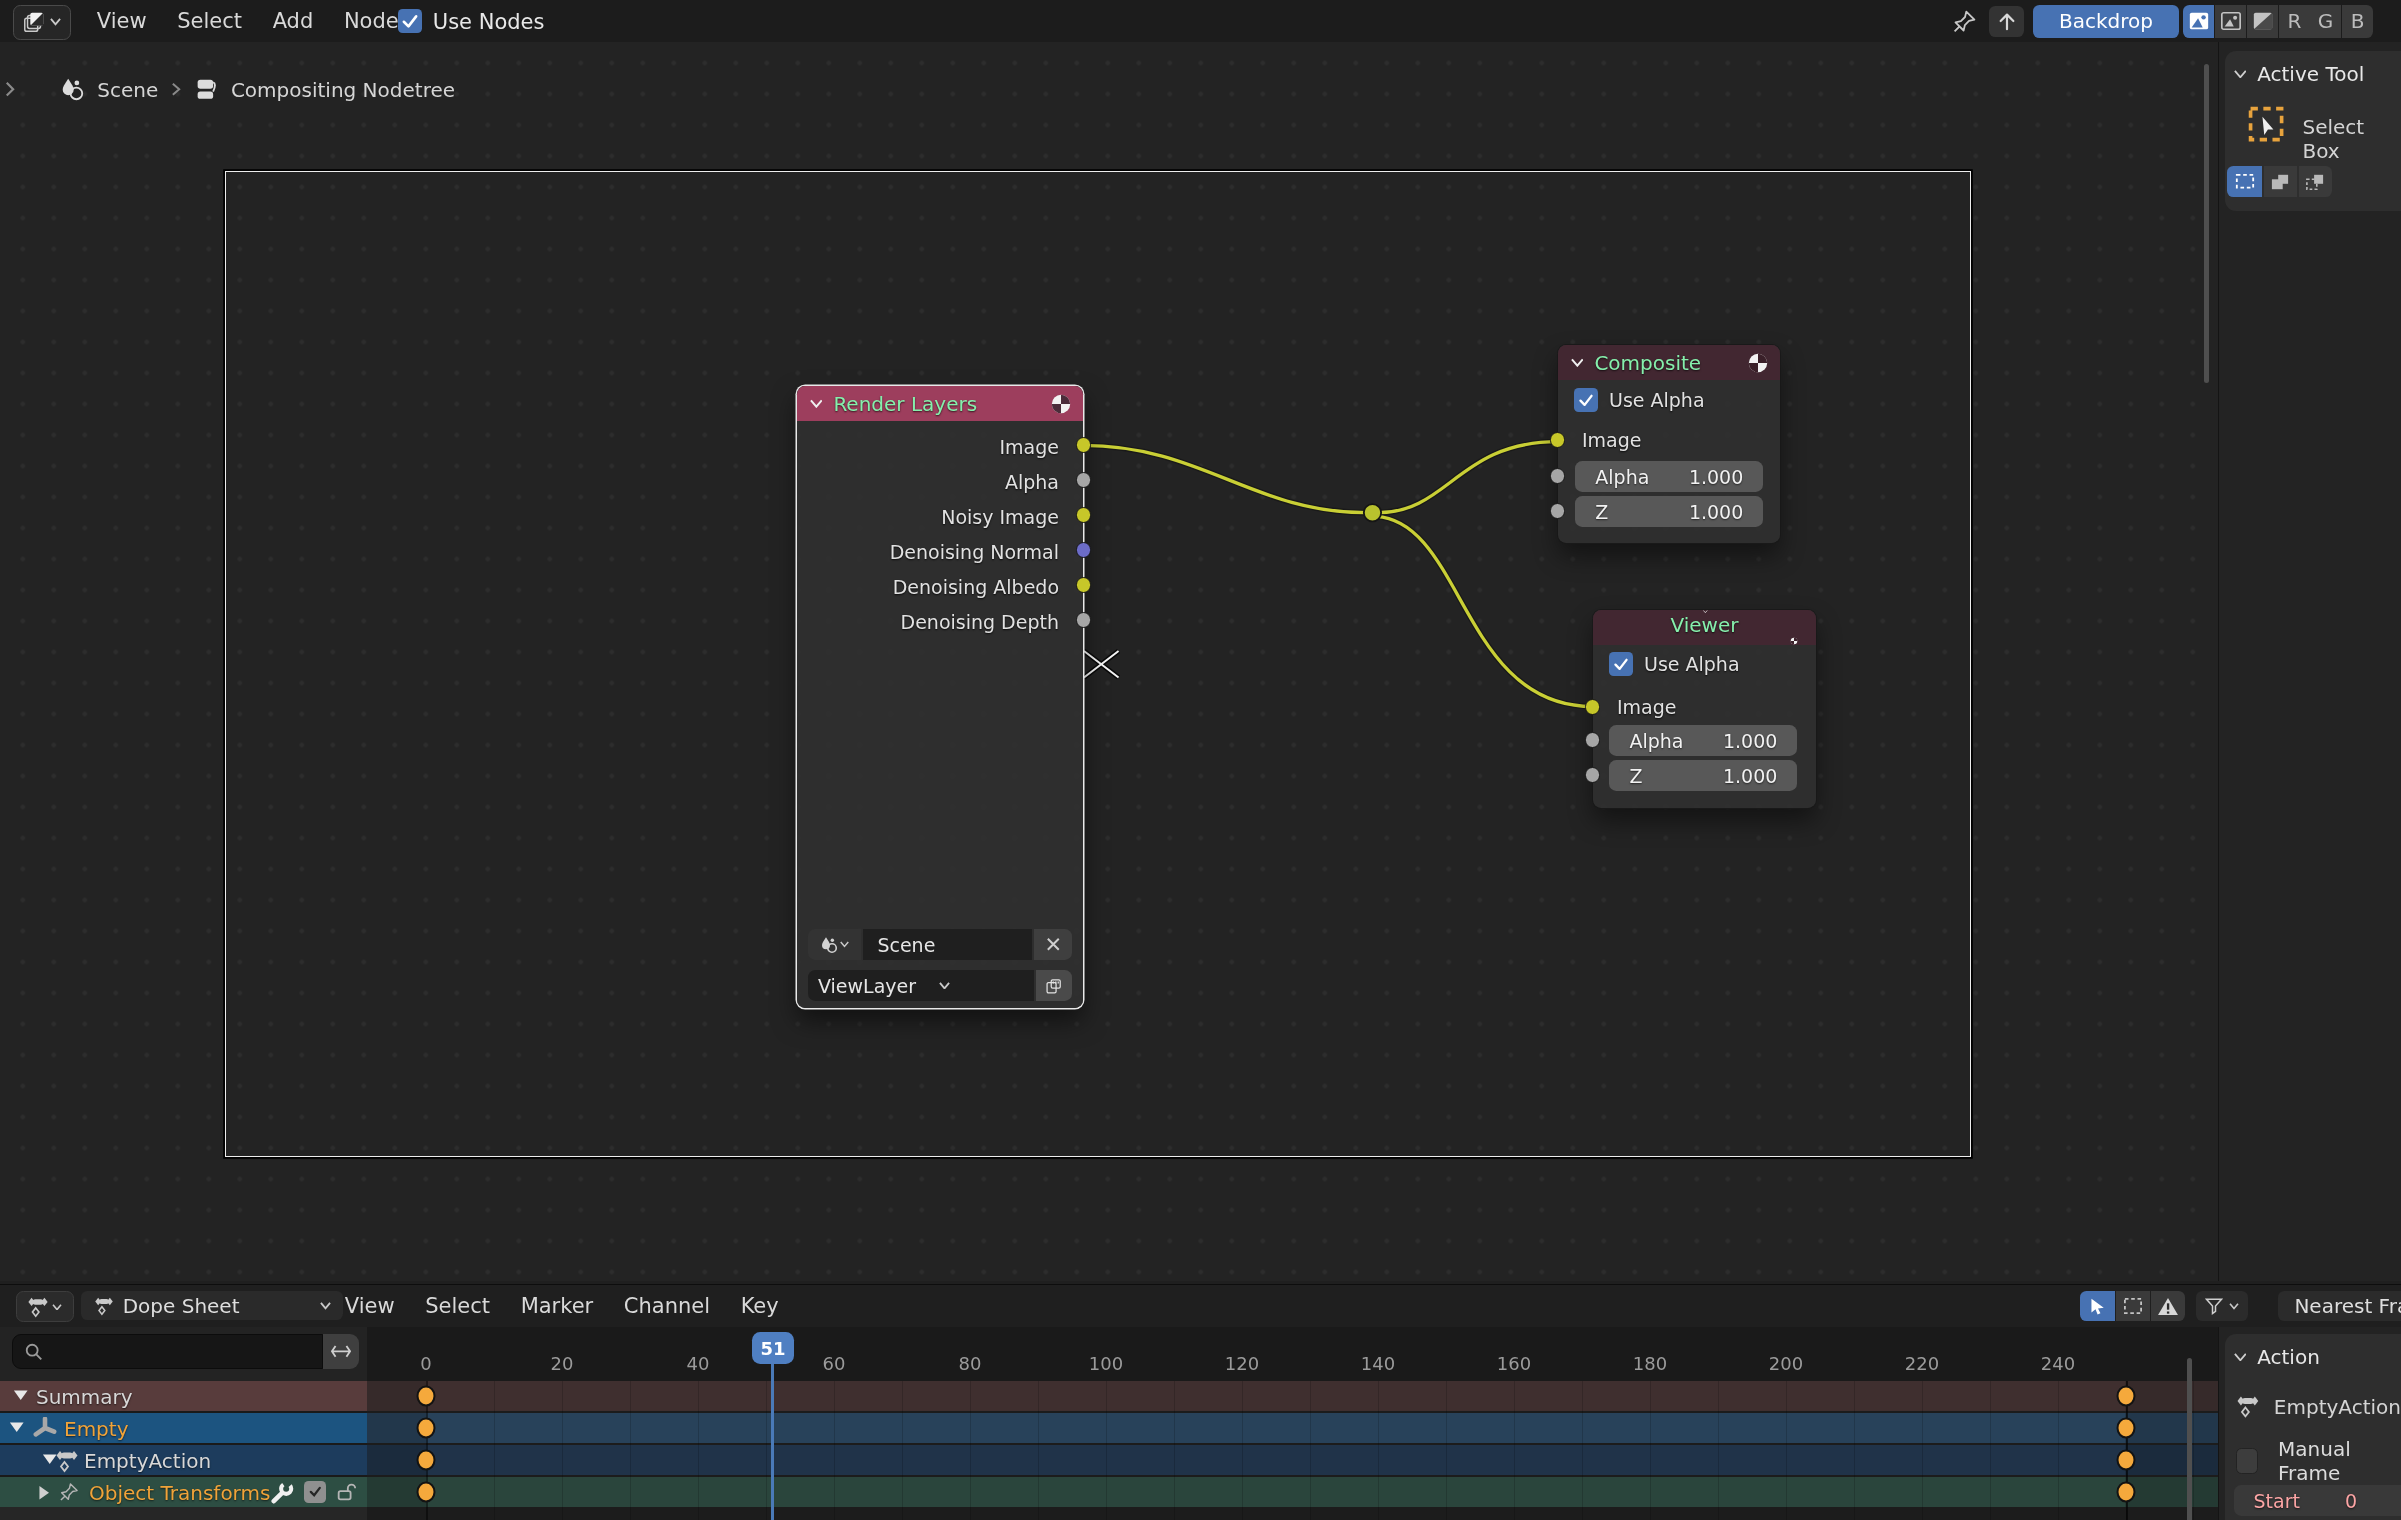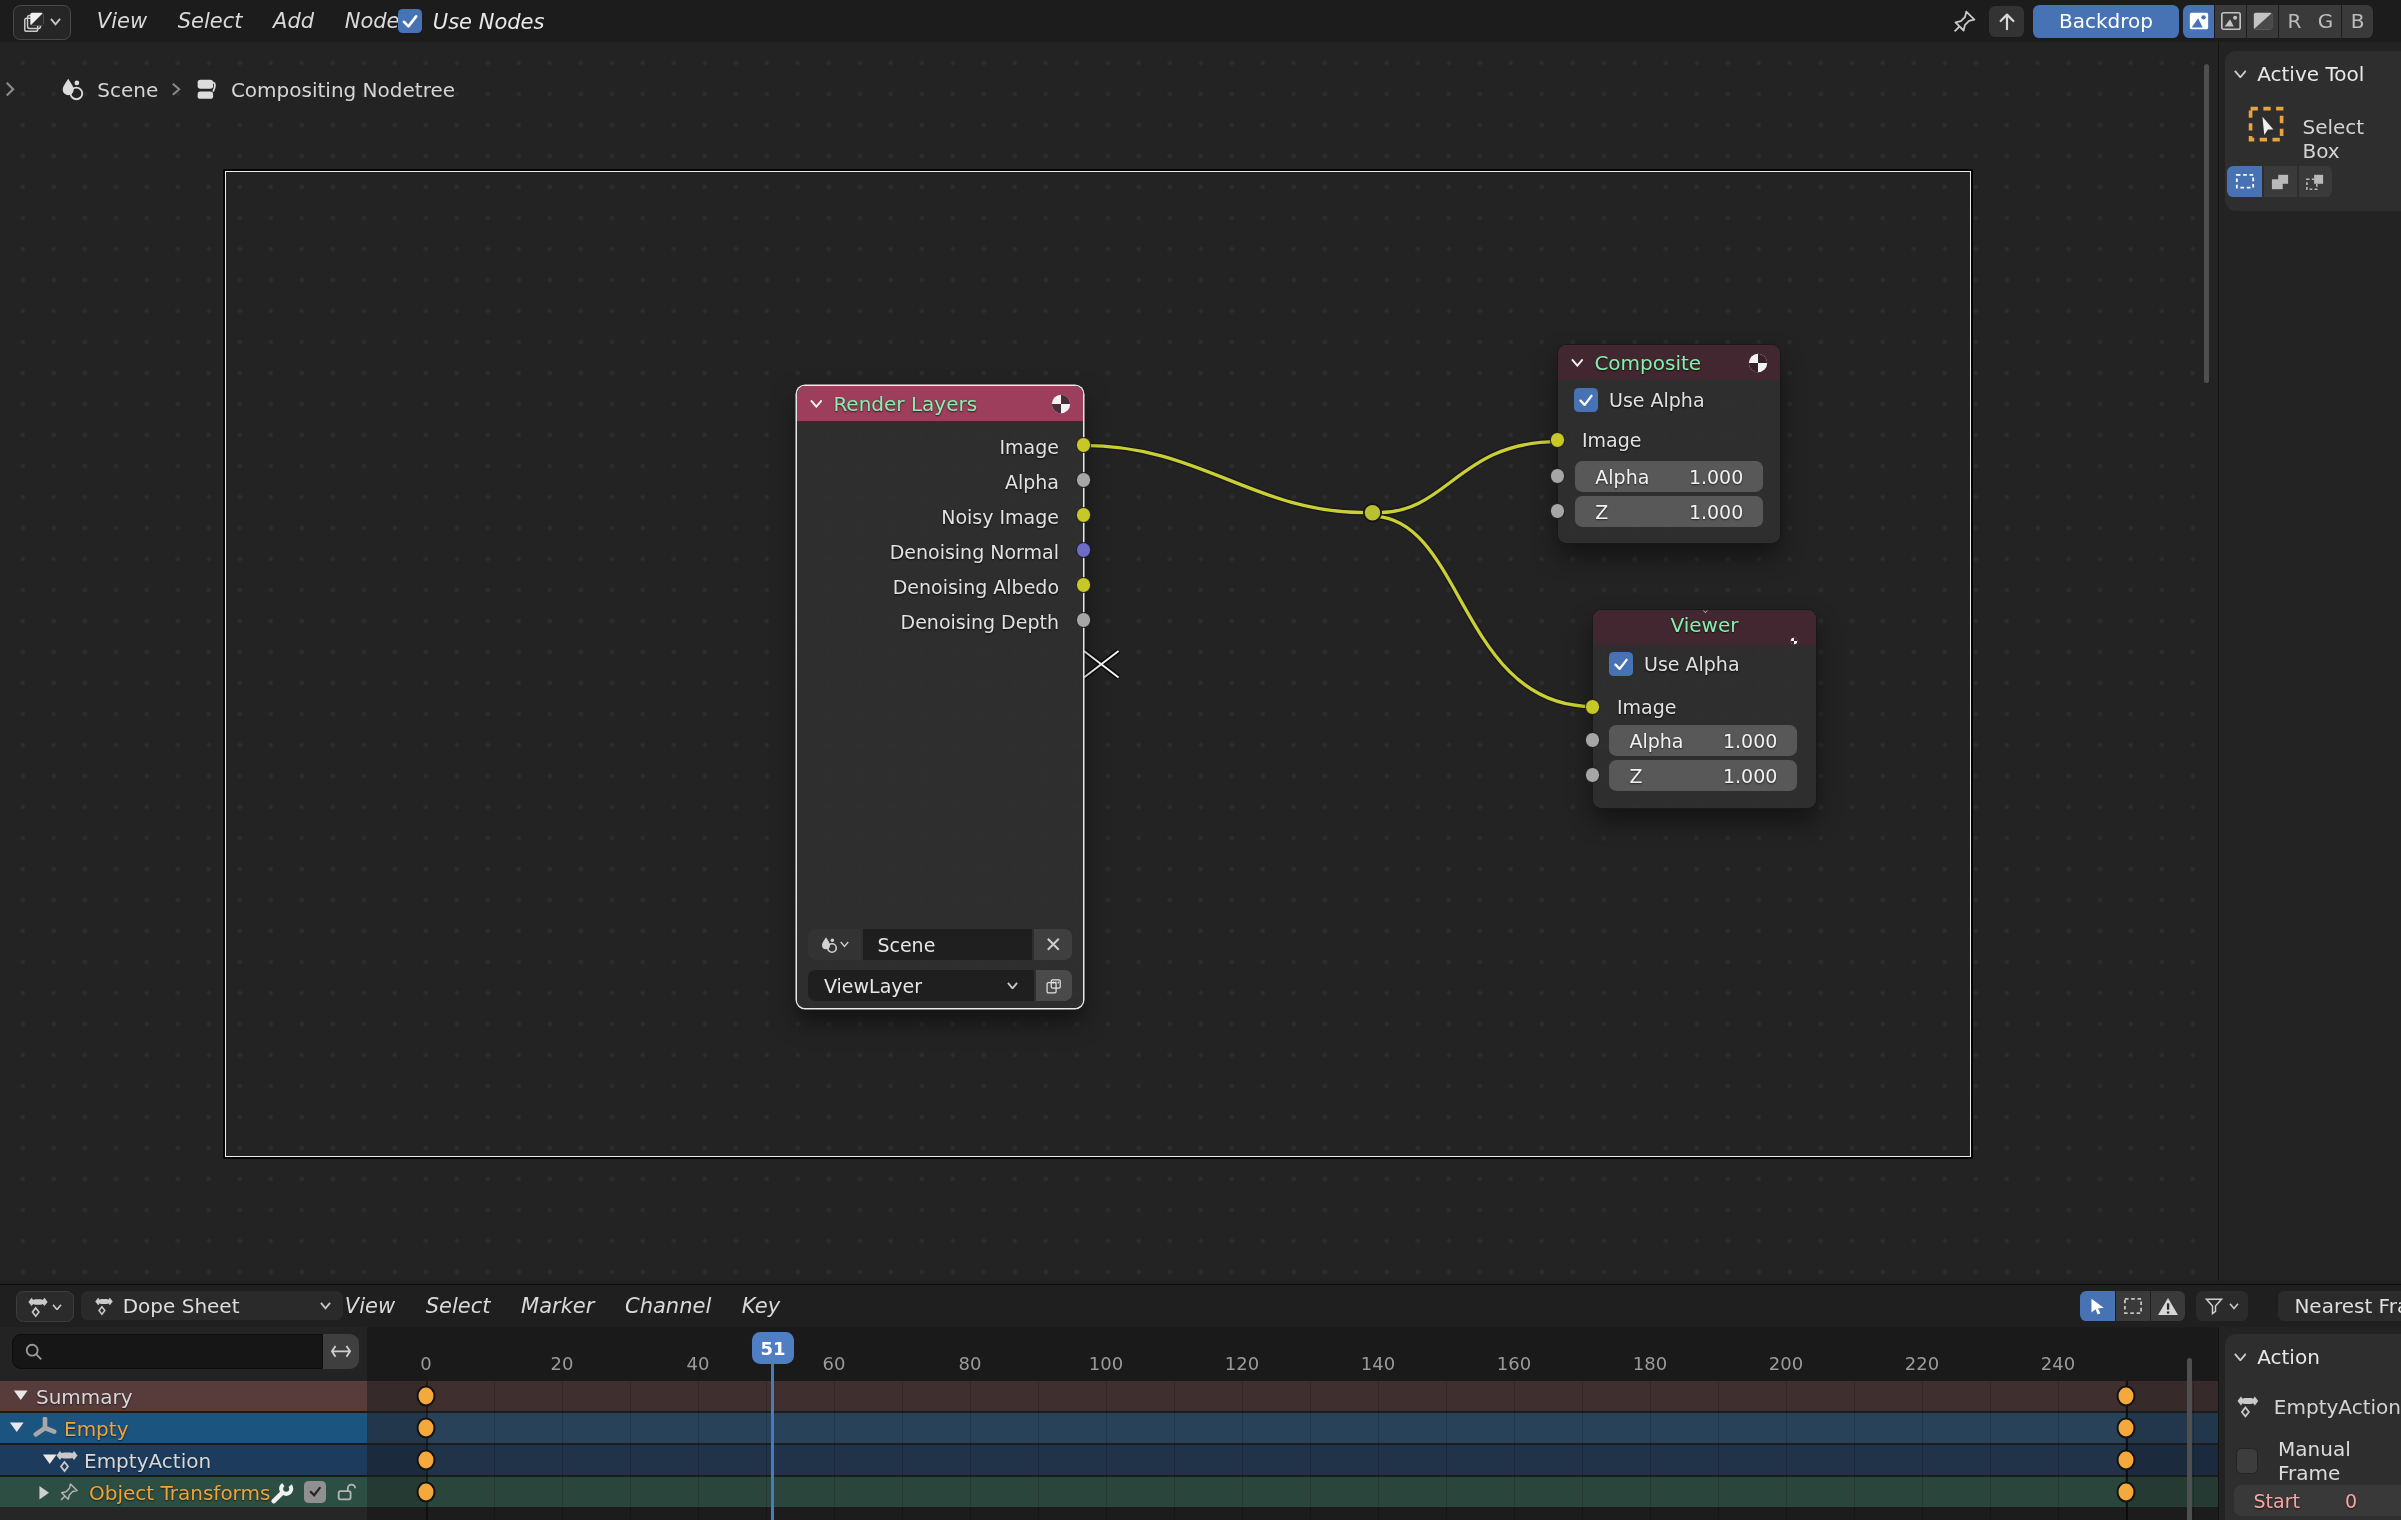--- a/index.html
+++ b/index.html
@@ -1,20 +1,20 @@
 <!DOCTYPE html>
 <html style="font-size:14.6px"><head>
 <meta charset="utf-8">
 <style>
   html,body{margin:0;padding:0;background:#111;}
   .screen{position:relative;width:2401px;height:1520px;overflow:hidden;background:#1f1f1f;
           font-family:"DejaVu Sans",sans-serif;color:#d8d8d8;-webkit-font-smoothing:antialiased;}
   .abs{position:absolute;}
   .row{display:flex;align-items:center;}
-  .menu-item{font-size:21px;color:#d9d9d9;padding:3.6px 1.8px;cursor:default;font-style:italic;}
+  .menu-item{font-size:21px;color:#d9d9d9;padding:3.6px 1.8px;cursor:default;}
   .txt-shadow{text-shadow:0 0.9px 1.8px rgba(0,0,0,.7);}
   
   .top-header{left:0;top:0;width:2401px;height:42px;background:#1c1c1c;border-bottom:0.9px solid #0e0e0e;}
   .icon-btn{background:#262626;border:0.9px solid #4a4a4a;border-radius:7.3px;display:flex;align-items:center;justify-content:center;gap:3.6px;}
   .blue-btn{background:#4772b3;color:#fff;border-radius:6.4px;display:flex;align-items:center;justify-content:center;font-size:20px;}
   .seg-btn{background:#3a3a3a;display:flex;align-items:center;justify-content:center;color:#bcbcbc;font-size:20px;}
   .checkbox{background:#4772b3;border-radius:4.6px;display:flex;align-items:center;justify-content:center;}
   .checkbox-off{background:#3d3d3d;border:0.9px solid #232323;border-radius:5.5px;}
   
   .editor{left:0;top:42px;width:2218px;height:1239px;background-color:#232323;
@@ -202,21 +202,21 @@
         </div>
         <div class="field" style="flex:1;height:100%;padding-left:14.6px;">Scene</div>
         <div class="row" style="background:#3f3f3f;width:38px;height:100%;border-radius:0 7.3px 7.3px 0;justify-content:center;">
           <svg width="14.6" height="14.6" viewBox="0 0 16 16">
               <path d="M2 2 L14 14 M14 2 L2 14" stroke="#cfcfcf" stroke-width="2.2"></path>
             </svg>
         </div>
       </div>
 
       <div class="abs row" style="left:11px;top:584px;width:264px;height:31px;gap:1.8px;">
-        <div class="field" style="flex:1;height:100%;padding:0 16px;border-radius:7.3px 0 0 7.3px;justify-content:space-between;gap:23px;">
+        <div class="field" style="flex:1;height:100%;padding:0 10px;border-radius:7.3px 0 0 7.3px;justify-content:flex-start;gap:23px;">
           <span>ViewLayer</span>
           <svg width="11" height="7.3" viewBox="0 0 12 8">
               <path d="M1 1 L6 7 L11 1" fill="none" stroke="#c9c9c9" stroke-width="2"></path>
             </svg>
         </div>
         <div class="row" style="background:#4a4a4a;width:36px;height:100%;border-radius:0 7.3px 7.3px 0;justify-content:center;">
           <svg width="18" height="18" viewBox="0 0 26 26">
             <rect x="3" y="8" width="13" height="15" rx="2" fill="none" stroke="#e2e2e2" stroke-width="1.8"></rect>
             <rect x="9" y="4" width="13" height="12" rx="2" fill="none" stroke="#e2e2e2" stroke-width="1.8"></rect>
             <path d="M11 8 h9" stroke="#e2e2e2" stroke-width="3" stroke-dasharray="2 1.6"></path>

